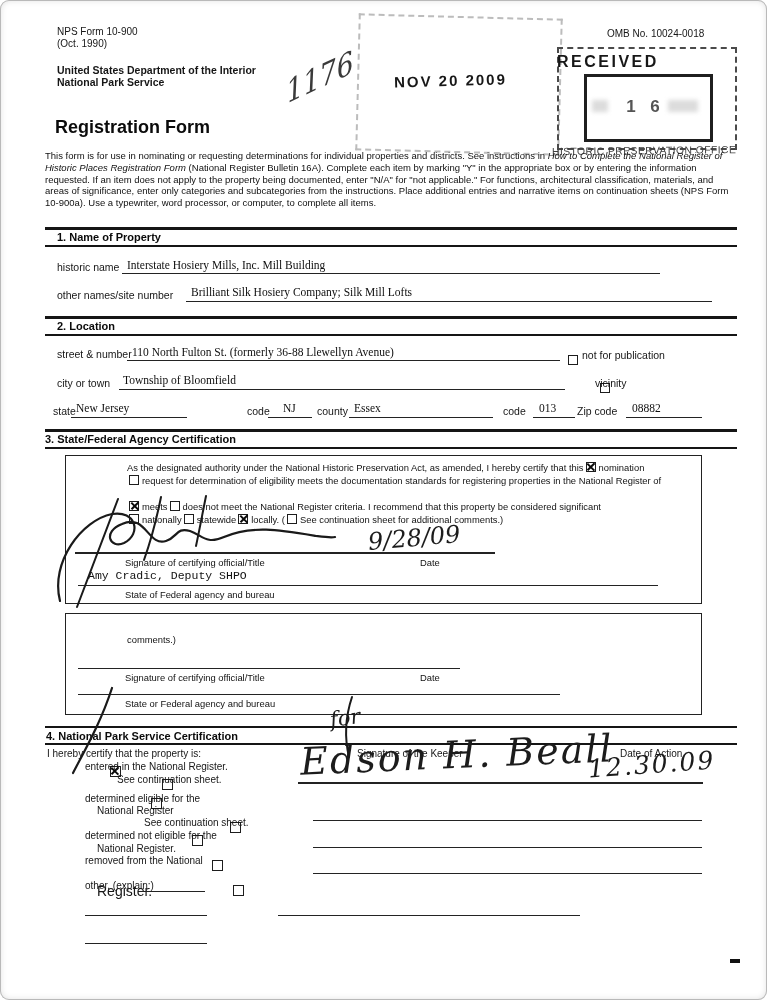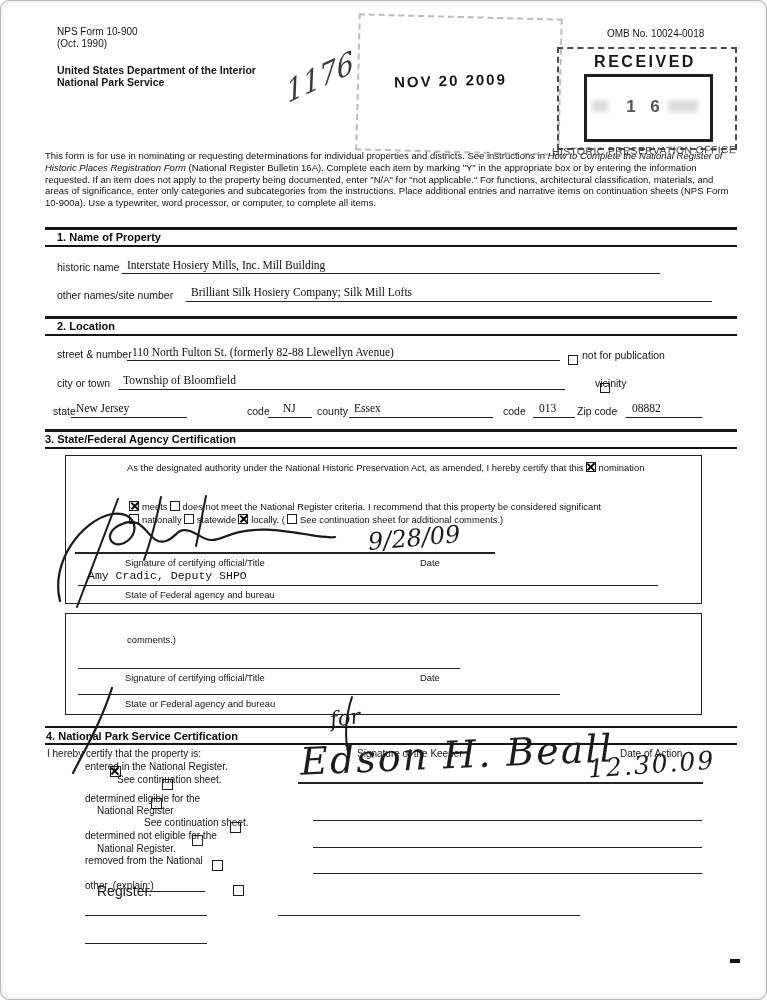--- a/index.html
+++ b/index.html
@@ -30,30 +30,31 @@
 <body>
 
 <div class="page">
 
   
   <div class="abs lbl tiny" style="left:57px;top:26px">NPS Form 10-900</div>
   <div class="abs lbl tiny" style="left:57px;top:38px">(Oct. 1990)</div>
   <div class="abs lbl tiny" style="left:607px;top:28px">OMB No. 10024-0018</div>
   <div class="abs lbl b" style="left:57px;top:64px">United States Department of the Interior</div>
   <div class="abs lbl b" style="left:57px;top:76px">National Park Service</div>
+  <div class="abs sechead" style="left:55px;top:117px;font-size:18px">Registration Form</div>
 
   <div class="abs hand" style="left:283px;top:60px;font-size:29px;transform:rotate(-25deg) skewX(-18deg);color:#3a3a3a">1176</div>
 
   
   <div class="abs" style="left:357px;top:16px;width:200px;height:133px;border:2px dashed #bcbcbc;transform:rotate(1.5deg)"></div>
   <div class="abs stamp" style="left:394px;top:72px;font-size:15px;letter-spacing:2px;transform:rotate(-1.5deg)">NOV 20 2009</div>
 
   
   <div class="abs" style="left:557px;top:47px;width:176px;height:99px;border:2px dashed #4a4a4a"></div>
-  <div class="abs stamp" style="left:557px;top:53px;width:176px;text-align:center;font-size:16px;letter-spacing:2.5px">RECEIVED</div>
+  <div class="abs stamp" style="left:557px;top:53px;width:176px;font-size:16px;letter-spacing:2.5px">RECEIVED</div>
   <div class="abs" style="left:584px;top:74px;width:123px;height:62px;border:3px solid #1f1f1f;background:#fff"></div>
   <div class="abs" style="left:592px;top:100px;width:16px;height:12px;background:#dcdcdc;filter:blur(2px)"></div>
   <div class="abs" style="left:668px;top:100px;width:30px;height:12px;background:#dcdcdc;filter:blur(2px)"></div>
   <div class="abs stamp" style="left:584px;top:97px;width:123px;text-align:center;font-size:17px;letter-spacing:5px;color:#555">1 6</div>
   <div class="abs stamp" style="left:552px;top:145px;width:215px;font-size:10.4px;font-weight:normal;color:#3f3f3f;letter-spacing:0.4px;transform:rotate(-0.6deg)">HISTORIC PRESERVATION OFFICE</div>
 
   
   <p class="abs" style="left:45px;top:150px;width:693px;margin:0;font-size:9.5px;line-height:11.8px;color:#101010"><span>This form is for use in nominating or requesting determinations for individual properties and districts. See instructions in </span><span class="it">How to Complete the National Register of Historic Places Registration Form</span><span> (National Register Bulletin 16A). Complete each item by marking "Y" in the appropriate box or by entering the information requested. If an item does not apply to the property being documented, enter "N/A" for "not applicable." For functions, architectural classification, materials, and areas of significance, enter only categories and subcategories from the instructions. Place additional entries and narrative items on continuation sheets (NPS Form 10-900a). Use a typewriter, word processor, or computer, to complete all items.</span></p>
 
   
@@ -68,21 +69,21 @@
   <div class="abs lbl" style="left:57px;top:289px">other names/site number</div>
   <div class="abs val" style="left:191px;top:286px">Brilliant Silk Hosiery Company; Silk Mill Lofts</div>
   <div class="uline" style="left:186px;top:301px;width:526px"></div>
 
   
   <div class="rule" style="left:45px;top:316px;width:692px;height:2.5px"></div>
   <div class="abs sechead" style="left:57px;top:320px">2. Location</div>
   <div class="rule" style="left:45px;top:334px;width:692px;height:1.6px"></div>
 
   <div class="abs lbl" style="left:57px;top:348px">street &amp; number</div>
-  <div class="abs val" style="left:132px;top:346px">110 North Fulton St. (formerly 82-88 Llewellyn Avenue)</div>
+  <div class="abs val" style="left:132px;top:346px">110 North Fulton St. (formerly 36-88 Llewellyn Avenue)</div>
   <div class="uline" style="left:127px;top:360px;width:433px"></div>
   <span class="abs cb" style="left:566px;top:350px"></span>
   <div class="abs lbl" style="left:582px;top:349px">not for publication</div>
 
   <div class="abs lbl" style="left:57px;top:377px">city or town</div>
   <div class="abs val" style="left:123px;top:374px">Township of Bloomfield</div>
   <div class="uline" style="left:119px;top:389px;width:446px"></div>
   <span class="abs cb" style="left:579px;top:378px"></span>
   <div class="abs lbl" style="left:595px;top:377px">vicinity</div>
 
@@ -103,20 +104,21 @@
   <div class="uline" style="left:626px;top:417px;width:76px"></div>
 
   
   <div class="rule" style="left:45px;top:429px;width:692px;height:2.5px"></div>
   <div class="abs sechead" style="left:45px;top:433px">3. State/Federal Agency Certification</div>
   <div class="rule" style="left:45px;top:447px;width:692px;height:2px"></div>
 
   
   <div class="certbox" style="left:65px;top:455px;width:635px;height:147px"></div>
   <div class="abs boxtext" style="left:82px;top:462px"><span>As the designated authority under the National Historic Preservation Act, as amended, I hereby certify that this</span><span class="cb ck"></span><span>nomination</span></div>
+  <div class="abs boxtext" style="left:82px;top:475px"><span class="cb"></span><span>request for determination of eligibility meets the documentation standards for registering properties in the National Register of</span></div>
   <div class="abs boxtext" style="left:82px;top:501px"><span class="cb ck"></span><span>meets</span><span class="cb"></span><span>does not meet the National Register criteria. I recommend that this property be considered significant</span></div>
   <div class="abs boxtext" style="left:82px;top:514px"><span class="cb"></span><span>nationally</span><span class="cb"></span><span>statewide</span><span class="cb ck"></span><span>locally. (</span><span class="cb"></span><span>See continuation sheet for additional comments.)</span></div>
 
   <div class="abs hand" style="left:368px;top:524px;font-size:24px;transform:rotate(-5deg)">9/28/09</div>
   <div class="uline" style="left:75px;top:552px;width:420px;height:1.6px"></div>
   <div class="abs boxtext" style="left:80px;top:557px">Signature of certifying official/Title</div>
   <div class="abs boxtext" style="left:375px;top:557px">Date</div>
   <div class="abs mono" style="left:88px;top:569px">Amy Cradic, Deputy SHPO</div>
   <div class="uline" style="left:78px;top:585px;width:580px"></div>
   <div class="abs boxtext" style="left:80px;top:589px">State of Federal agency and bureau</div>

